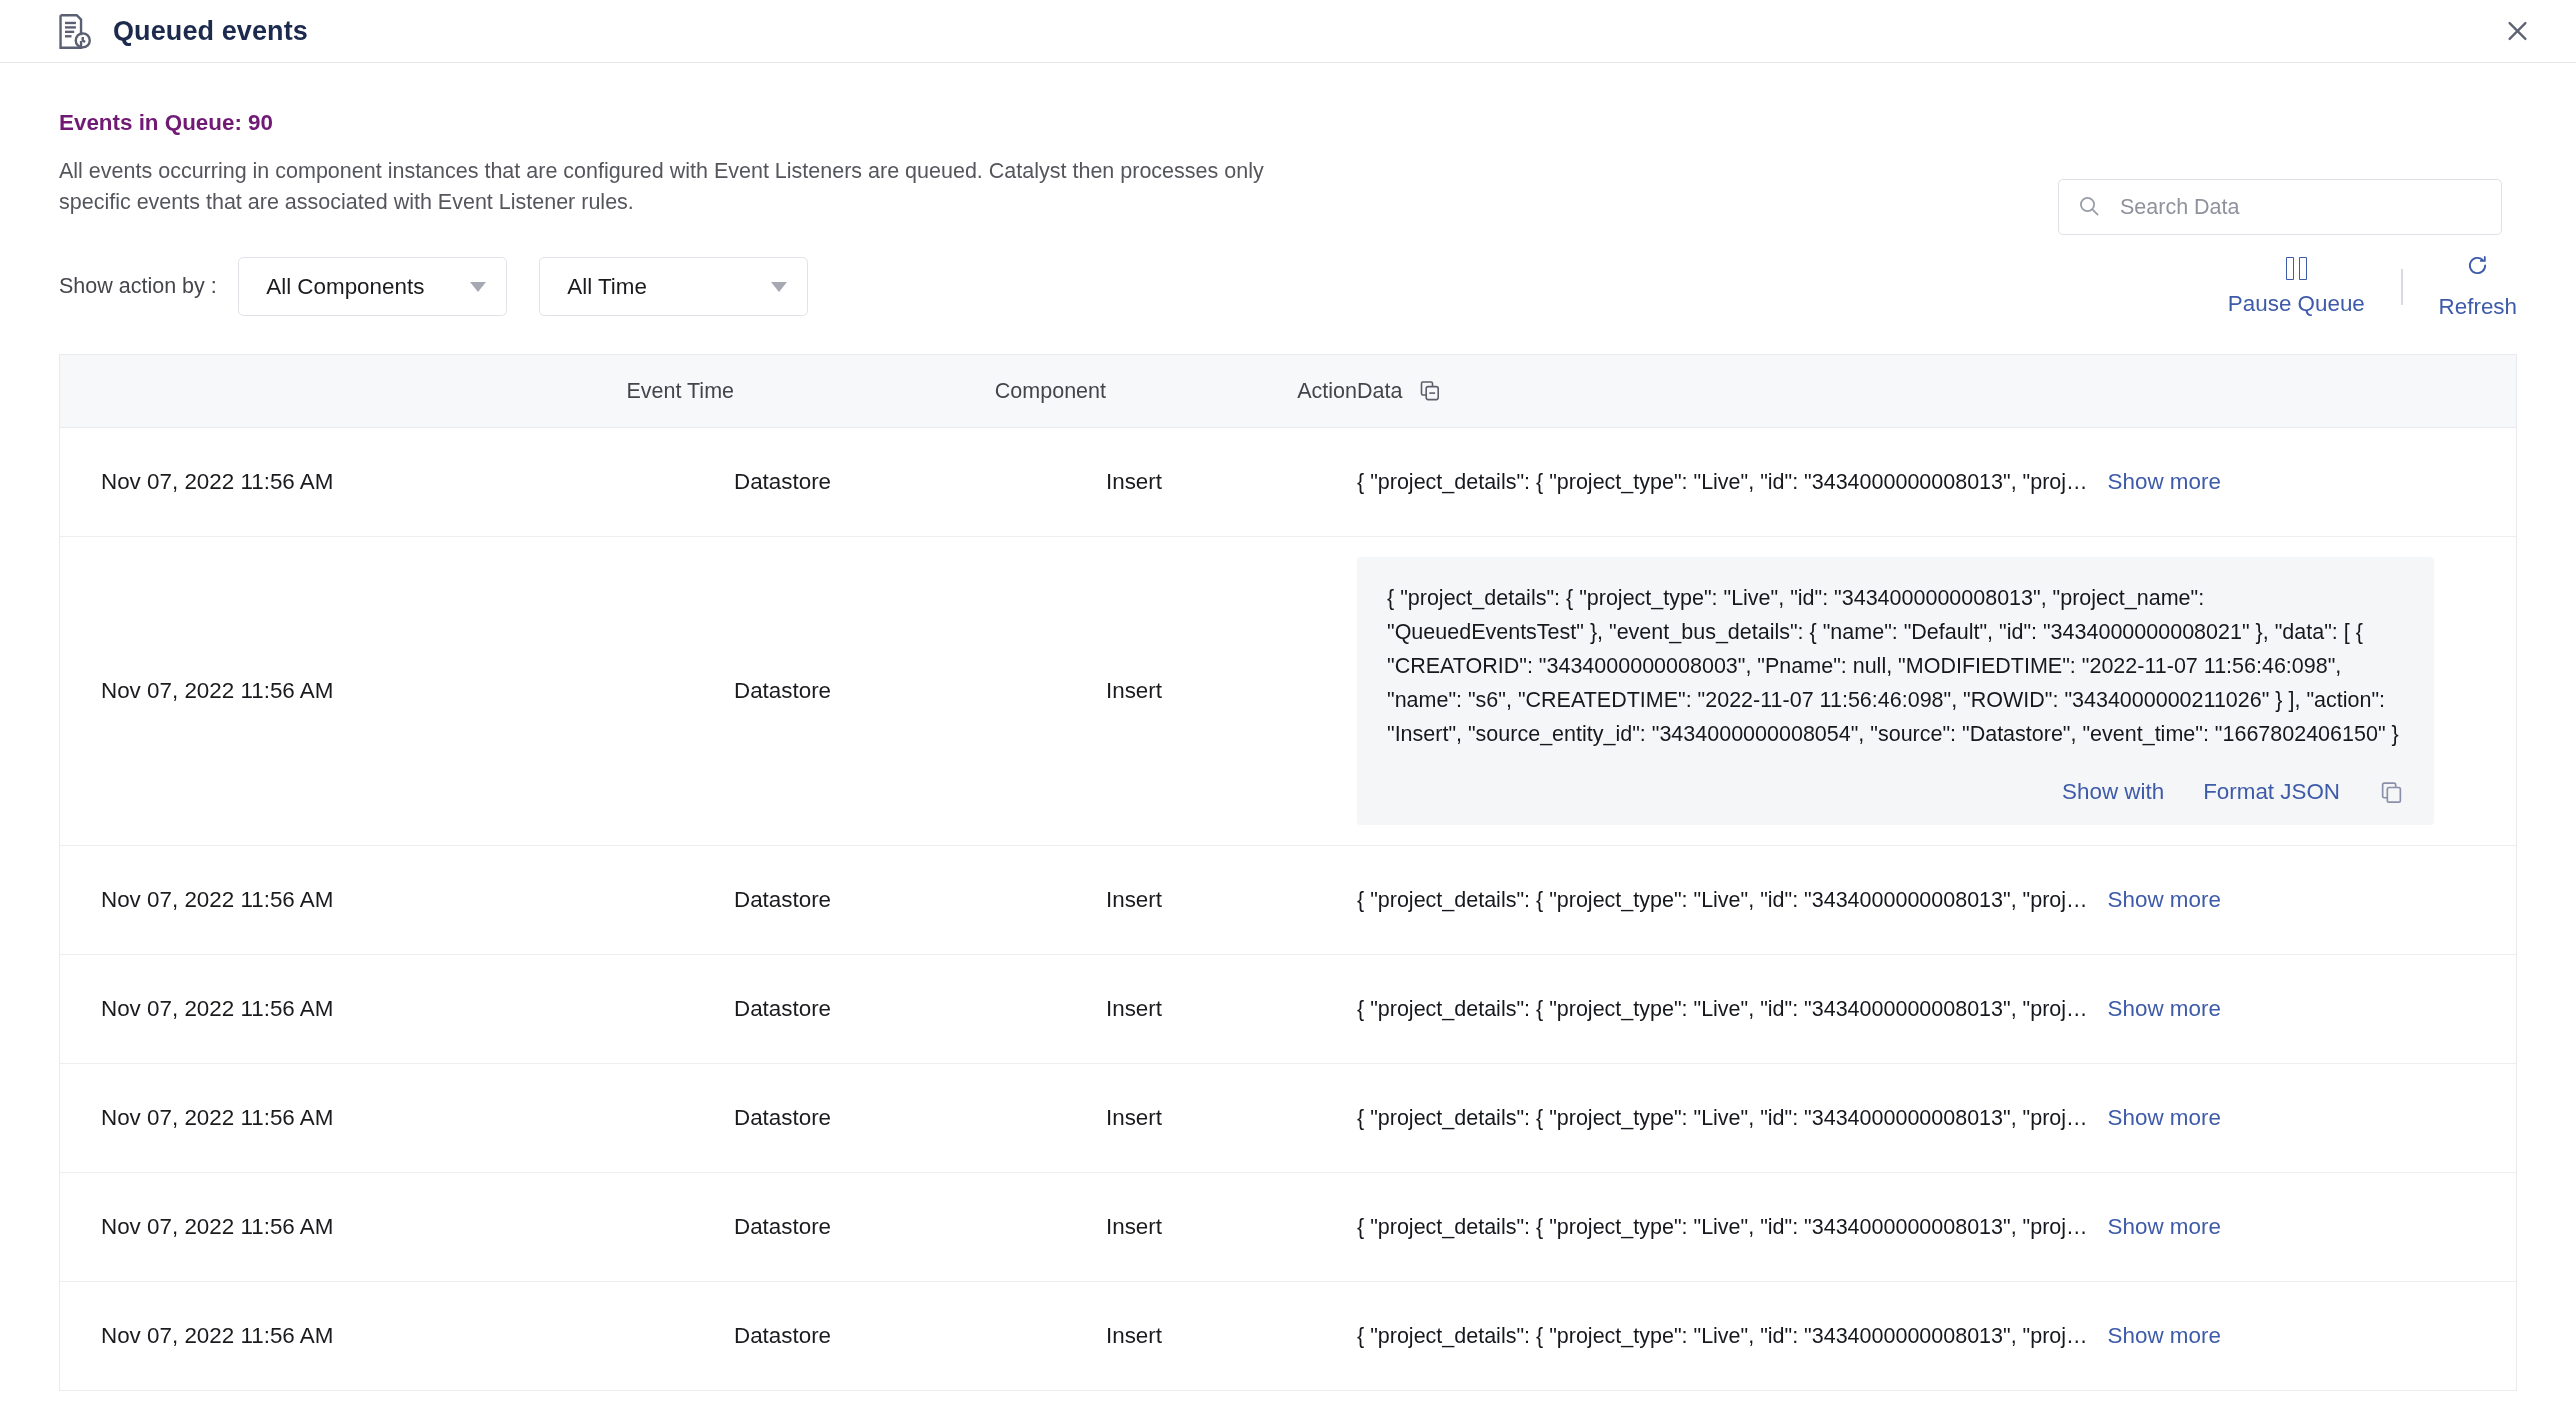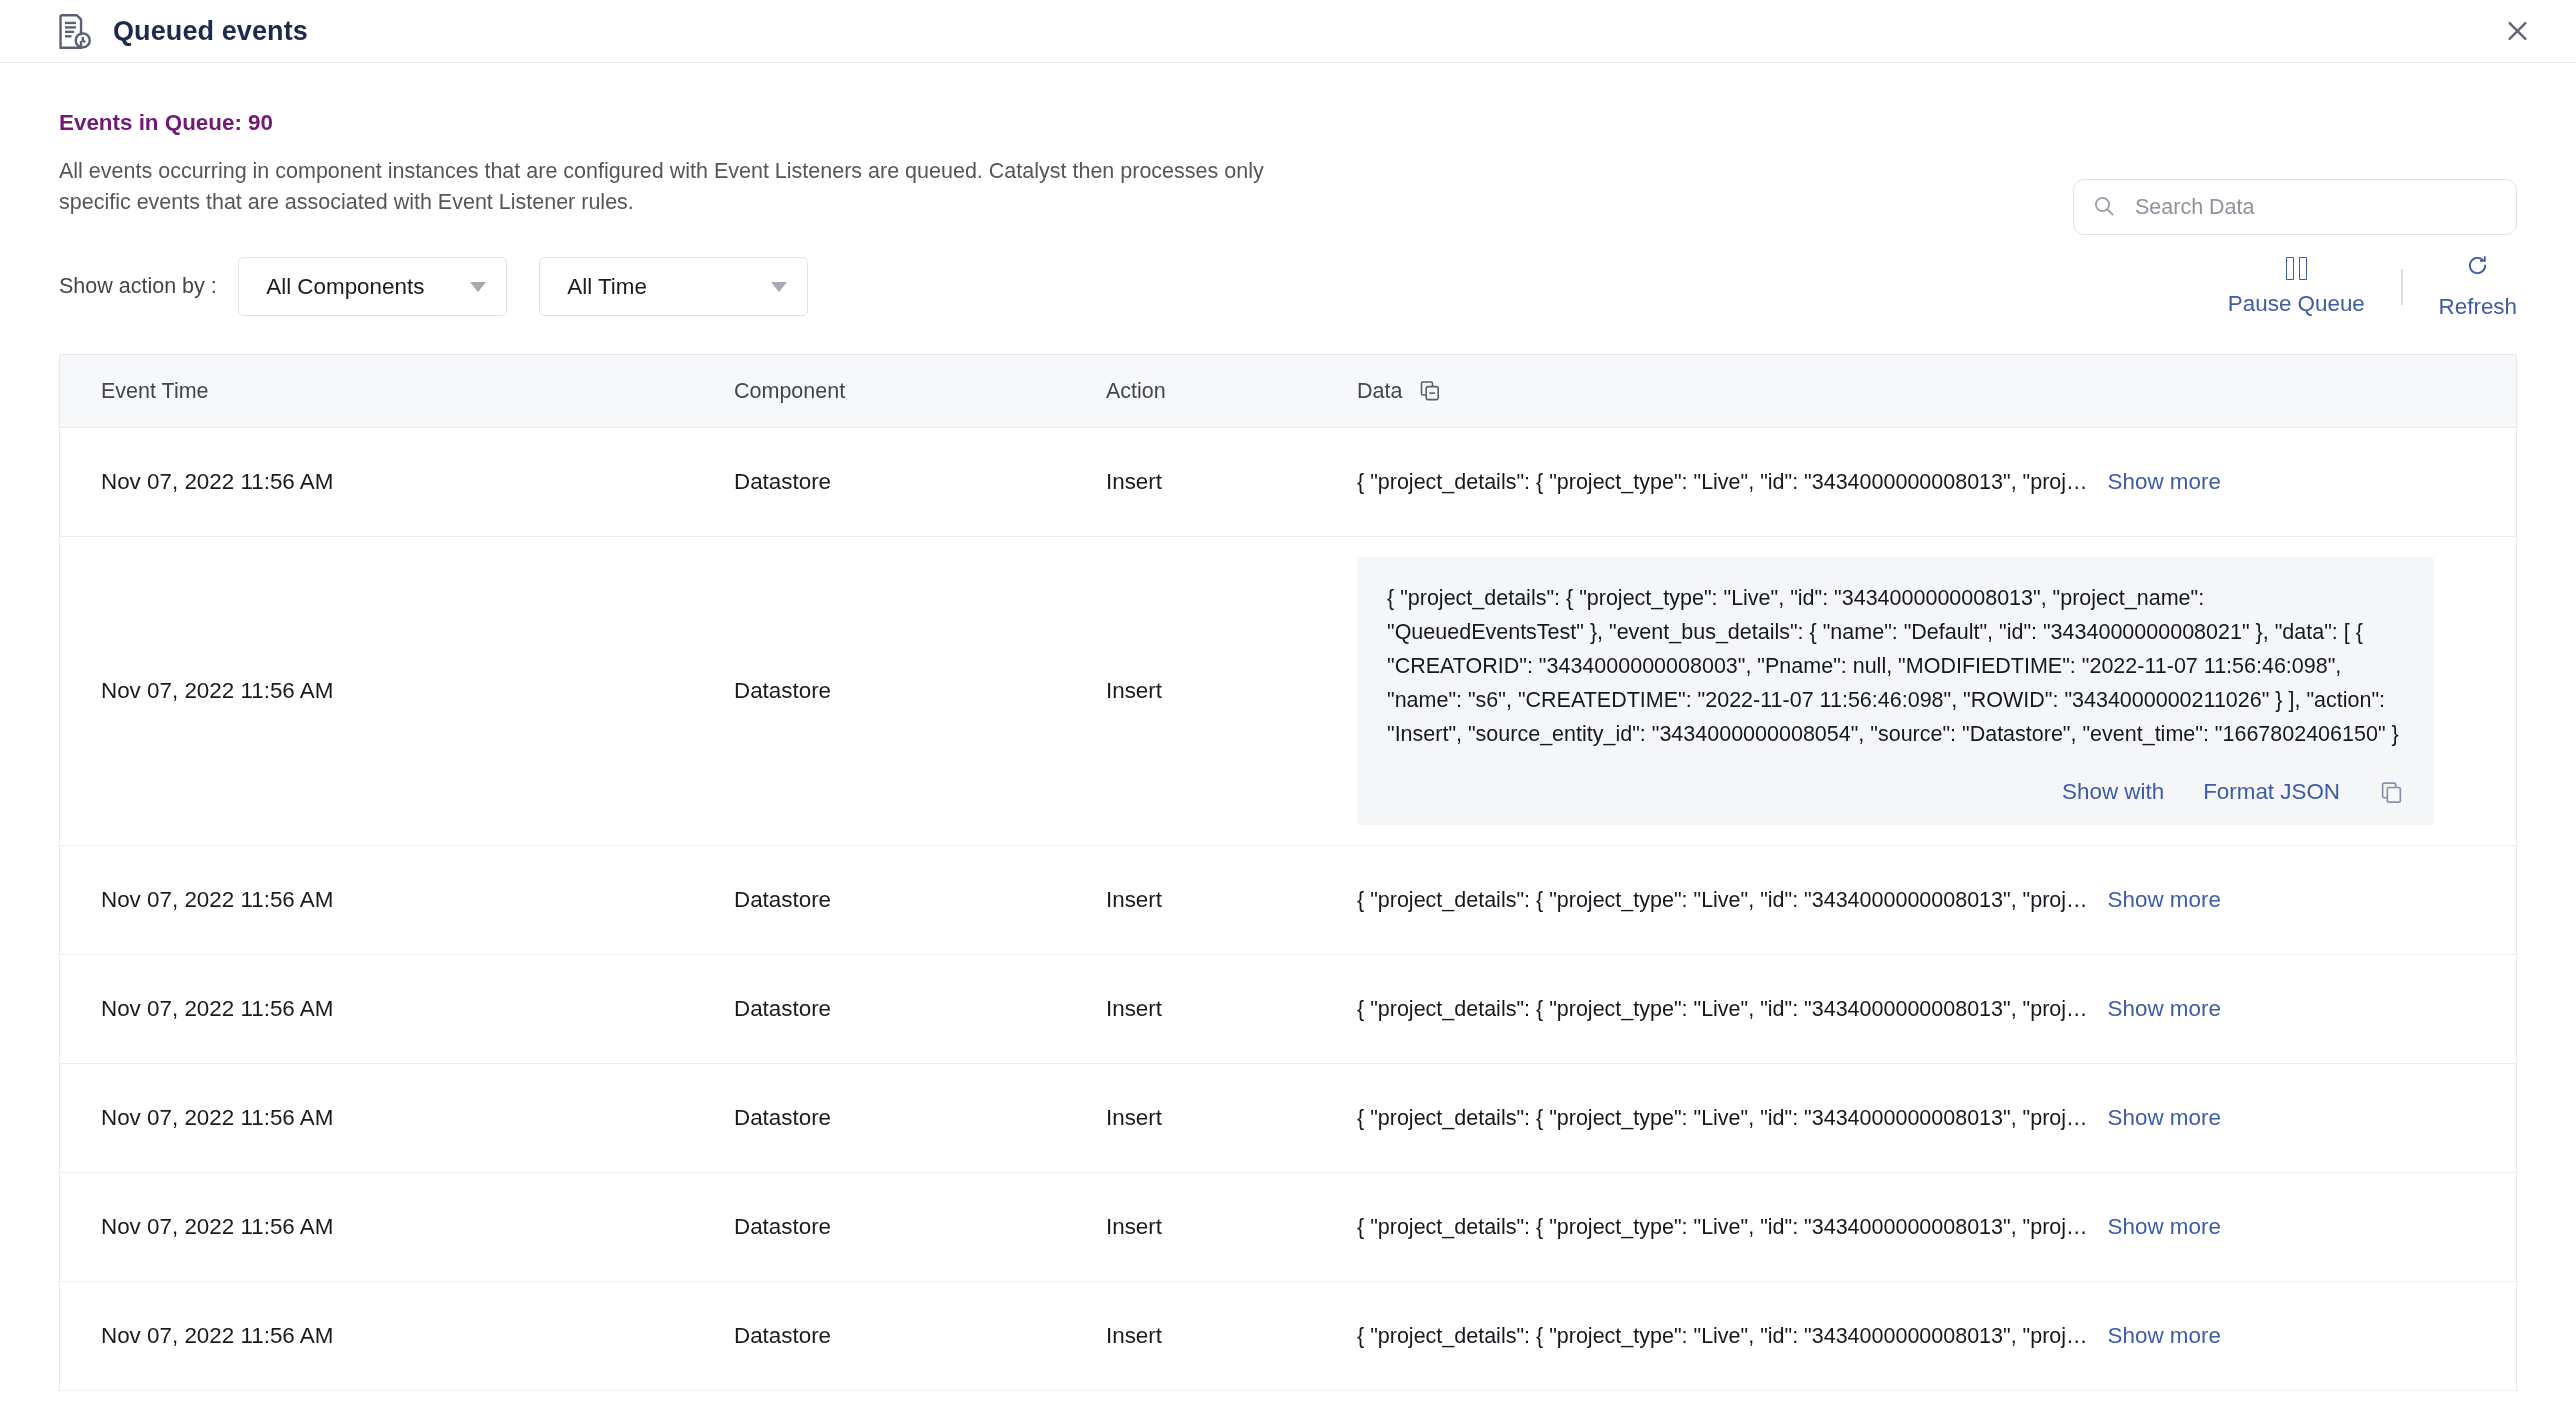--- a/index.html
+++ b/index.html
@@ -52,26 +52,26 @@
     margin-top: 20px;
     font-size: 21.5px;
     line-height: 1.45;
     color: #55565c;
     max-width: 1254px;
   }
 
   
   .search-box {
     position: absolute;
-    right: 59px;
+    right: 74px;
     top: 69px;
     width: 444px;
     height: 56px;
     border: 1.8px solid #dfe1e6;
-    border-radius: 11px;
+    border-radius: 5px;
     display: flex;
     align-items: center;
     padding: 0 18px;
     background: #fff;
   }
   .search-box svg { width: 24px; height: 24px; color: #9a9da8; flex: 0 0 auto; }
   .search-box input {
     border: none; outline: none;
     font-size: 21.5px;
     color: #3a3a3e;
@@ -150,20 +150,21 @@
     border: 1.8px solid #e9eaee;
     border-bottom: none;
     width: 2458px;
   }
   .thead {
     background: #f7f8fa;
     display: flex;
     align-items: center;
     height: 73px;
     border-bottom: 1.8px solid #e9eaee;
+    text-align: right;
   }
   .thead .th {
     font-size: 21.5px;
     color: #43454c;
   }
   .col-time   { width: 674px; padding-left: 41px; }
   .col-comp   { width: 372px; }
   .col-action { width: 251px; }
   .col-data   { flex: 1; display: flex; align-items: center; gap: 16px; }
   .copy-hdr-icon { width: 24px; height: 24px; color: #5c5f6a; cursor: pointer; }

